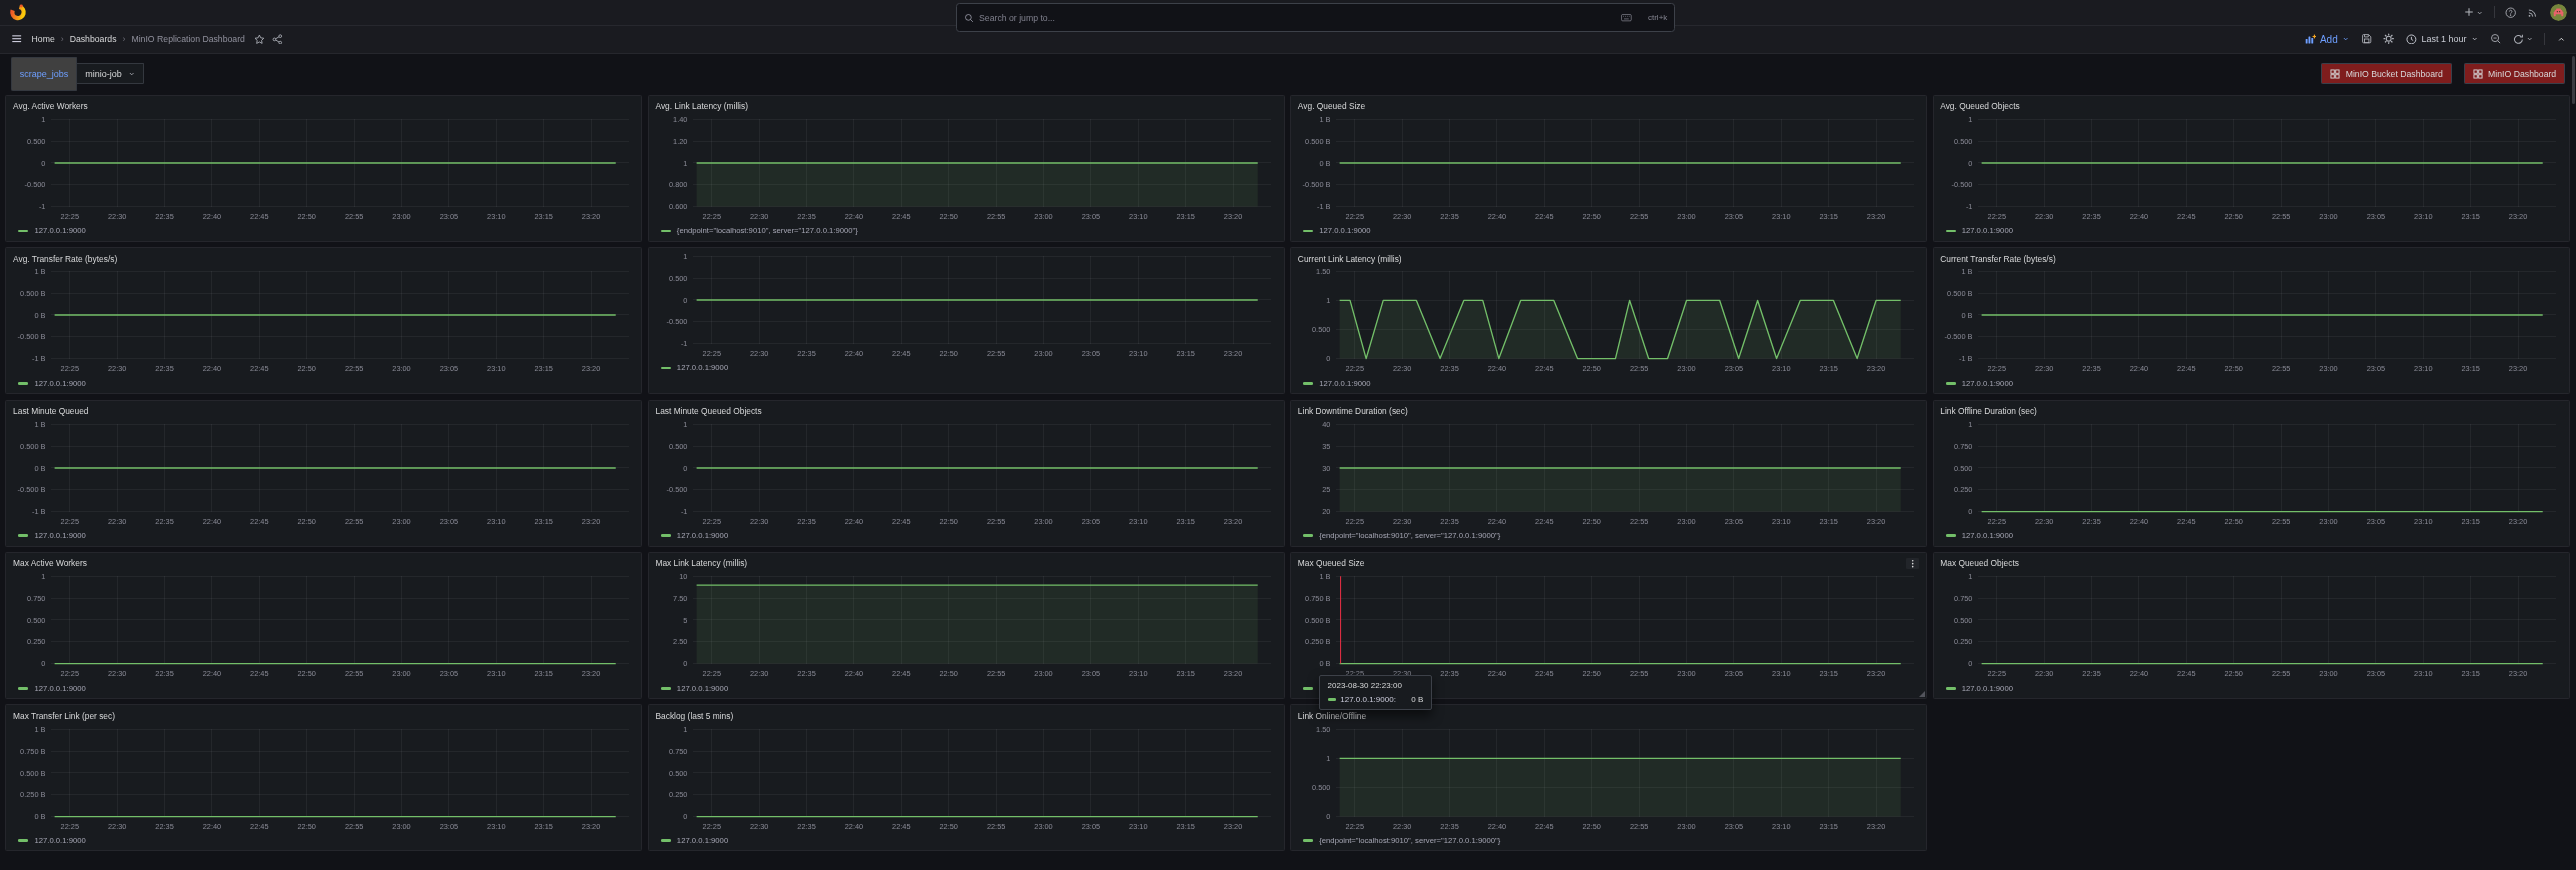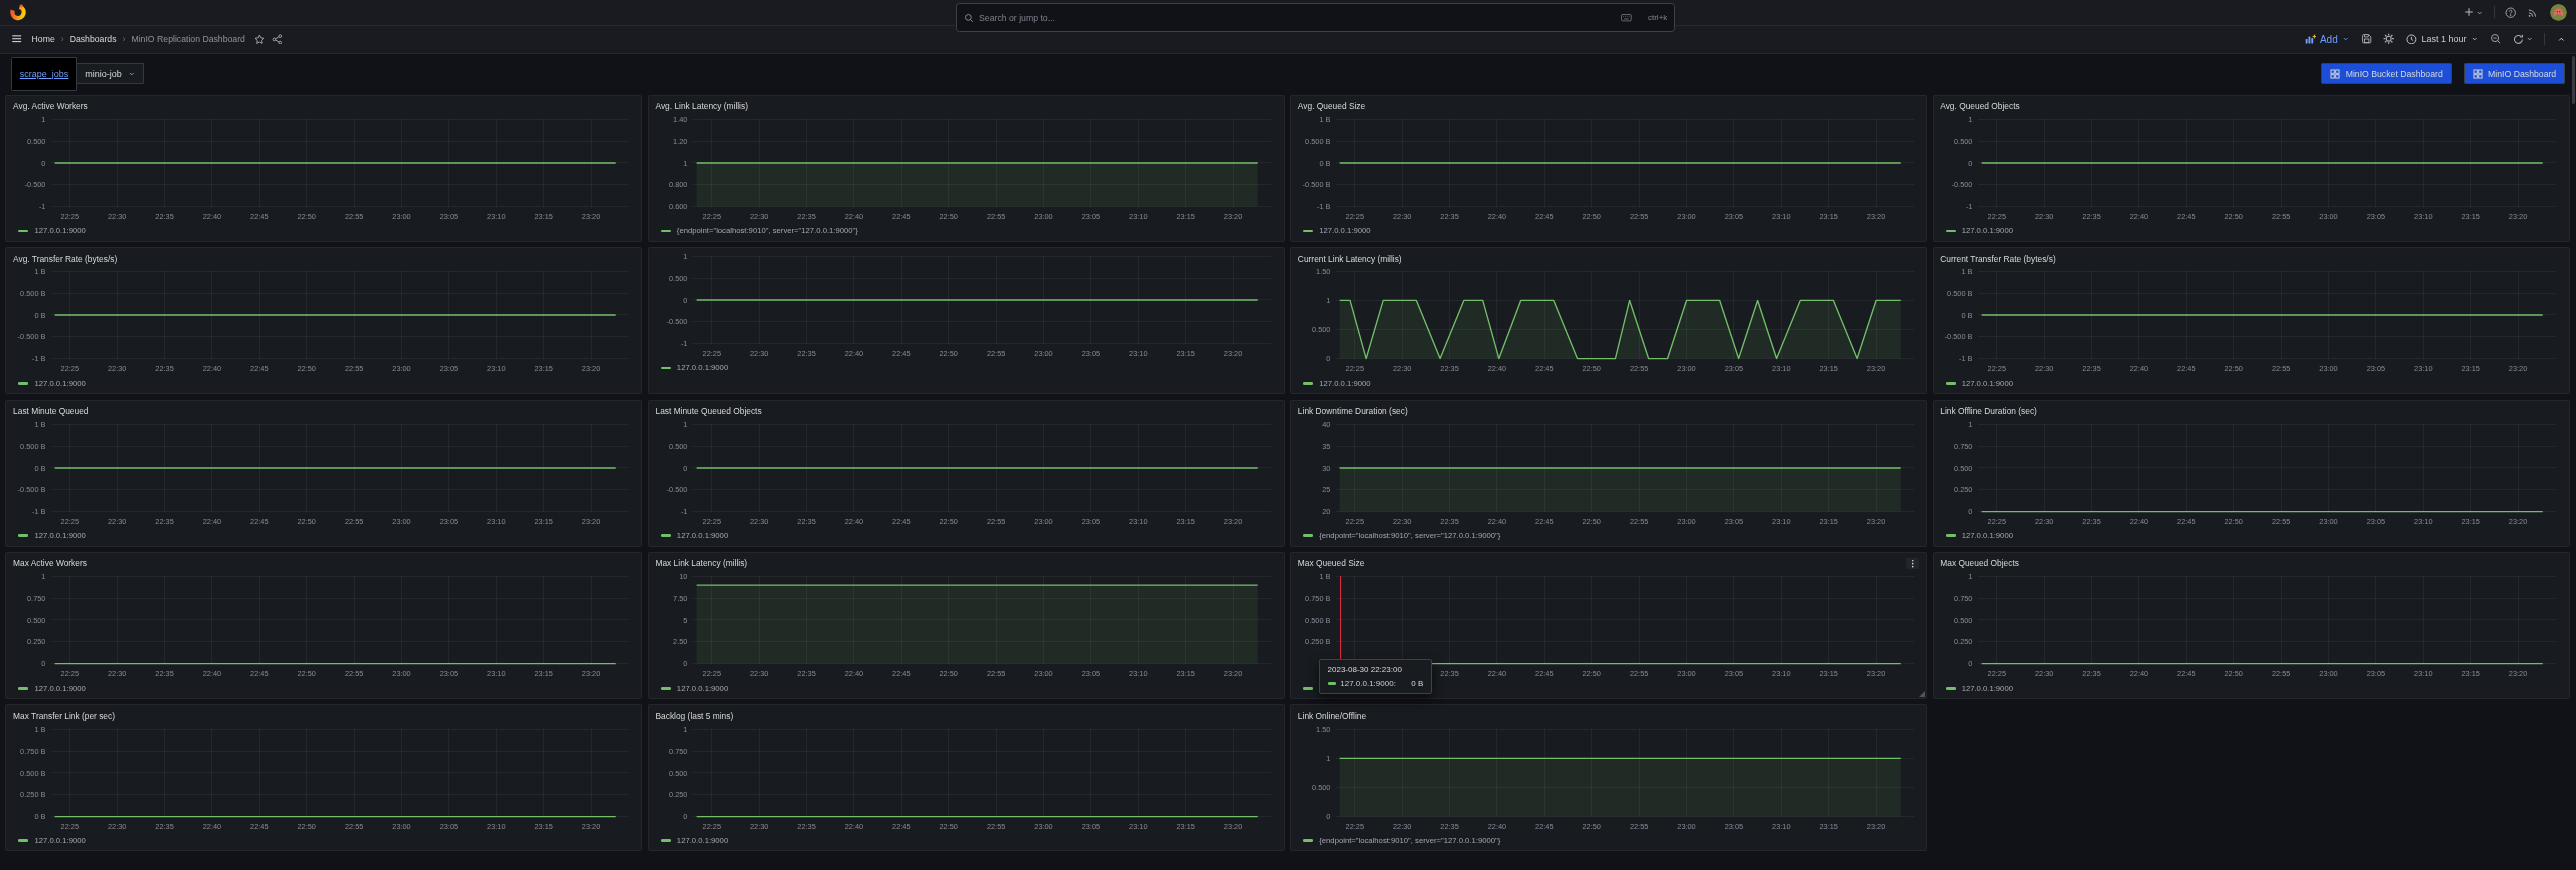--- a/index.html
+++ b/index.html
@@ -42,52 +42,52 @@
   .crumb-icons { display:flex; align-items:center; gap:8px; margin-left:2.7px; color:#b0b4bb; }
   .toolbar-right { margin-left:auto; display:flex; align-items:center; gap:11.4px; color:#aeb1b8; }
   .add-btn { display:flex; align-items:center; gap:4px; color:#6e9fff; font-size:10px; font-weight:500; cursor:pointer; }
   .time-btn { display:flex; align-items:center; gap:4.7px; font-size:9px; color:#c9ccd4; cursor:pointer; }
 
   
   .subbar { height:40px; display:flex; align-items:center; padding:0 10.8px; }
   .var-group { display:flex; align-items:center; }
   .var-label {
     height:34px; display:flex; align-items:center; padding:0 8px;
-    background:#000000; border:0.7px solid #34383f; border-radius:1.3px 0 0 1.3px;
-    color:#6e9fff; font-size:9px; cursor:pointer;text-decoration:underline;
+    background:#404040; border:0.7px solid #34383f; border-radius:1.3px 0 0 1.3px;
+    color:#6e9fff; font-size:9px; cursor:pointer;
   }
   .var-value {
     height:21.5px; display:flex; align-items:center; gap:6px; padding:0 8px;
     background:#181b1f; border:0.7px solid #34383f; border-left:none; border-radius:0 1.3px 1.3px 0;
     color:#d8d9da; font-size:9px; cursor:pointer;
   }
   .subbar-right { margin-left:auto; display:flex; align-items:center; gap:12px; }
   .link-btn {
     height:21px; display:flex; align-items:center; gap:5.4px; padding:0 8px;
-    background:#1d4ed8; border:0.7px solid #3a3f4a; border-radius:1.3px;
+    background:#7f1d1d; border:0.7px solid #3a3f4a; border-radius:1.3px;
     color:#d8d9da; font-size:8.7px; cursor:pointer;
   }
 
   
   .dash { padding:1.3px 5.4px 5.4px; display:grid; grid-template-columns:repeat(4,637px); grid-auto-rows:147px; gap:5.4px; }
   .panel {
     background:#181b1f; border:0.7px solid #25262c; border-radius:1.3px;
     padding:2.7px 6.7px 2px; display:flex; flex-direction:column; position:relative;
   }
   .panel-header { height:15.5px; display:flex; align-items:center; justify-content:space-between; }
   .panel-title { font-size:8.4px; font-weight:500; color:#d8d9da; cursor:pointer; }
   .panel-menu { display:none; color:#d8d9da; padding:0.7px 2px; border-radius:1.3px; background:rgba(204,204,220,0.06); cursor:pointer; }
   .panel.hovered .panel-menu { display:flex; }
   svg.chart { width:100%; height:110px; display:block; }
   .legend { height:14px; display:flex; align-items:center; gap:6px; padding-left:5.4px; }
   .dash-swatch { width:10px; height:2.7px; border-radius:1.3px; flex:0 0 auto; }
   .legend-label { font-size:7.7px; color:rgba(204,204,220,0.78); cursor:pointer; white-space:nowrap; }
 
   .tooltip {
-    display:none; position:absolute; left:28px; top:106px; min-width:113px; z-index:30;
+    display:none; position:absolute; left:28px; top:122px; min-width:113px; z-index:30;
     background:#181b1f; border:0.7px solid #3d4149; border-radius:2px;
     box-shadow:0 5.4px 10.8px rgba(0,0,0,0.55); padding:5.4px 7.4px;
   }
   .panel.hovered .tooltip { display:block; }
   .tt-time { font-size:8px; color:#d8d9da; margin-bottom:4.7px; }
   .tt-row { display:flex; align-items:center; gap:4.7px; font-size:8px; color:#ccccdc; white-space:nowrap; }
   .tt-value { margin-left:10.8px; color:#d8d9da; font-weight:500; }
   .resize-handle {
     display:none; position:absolute; right:1.3px; bottom:1.3px; width:0; height:0;
     border-style:solid; border-width:0 0 6px 6px;

